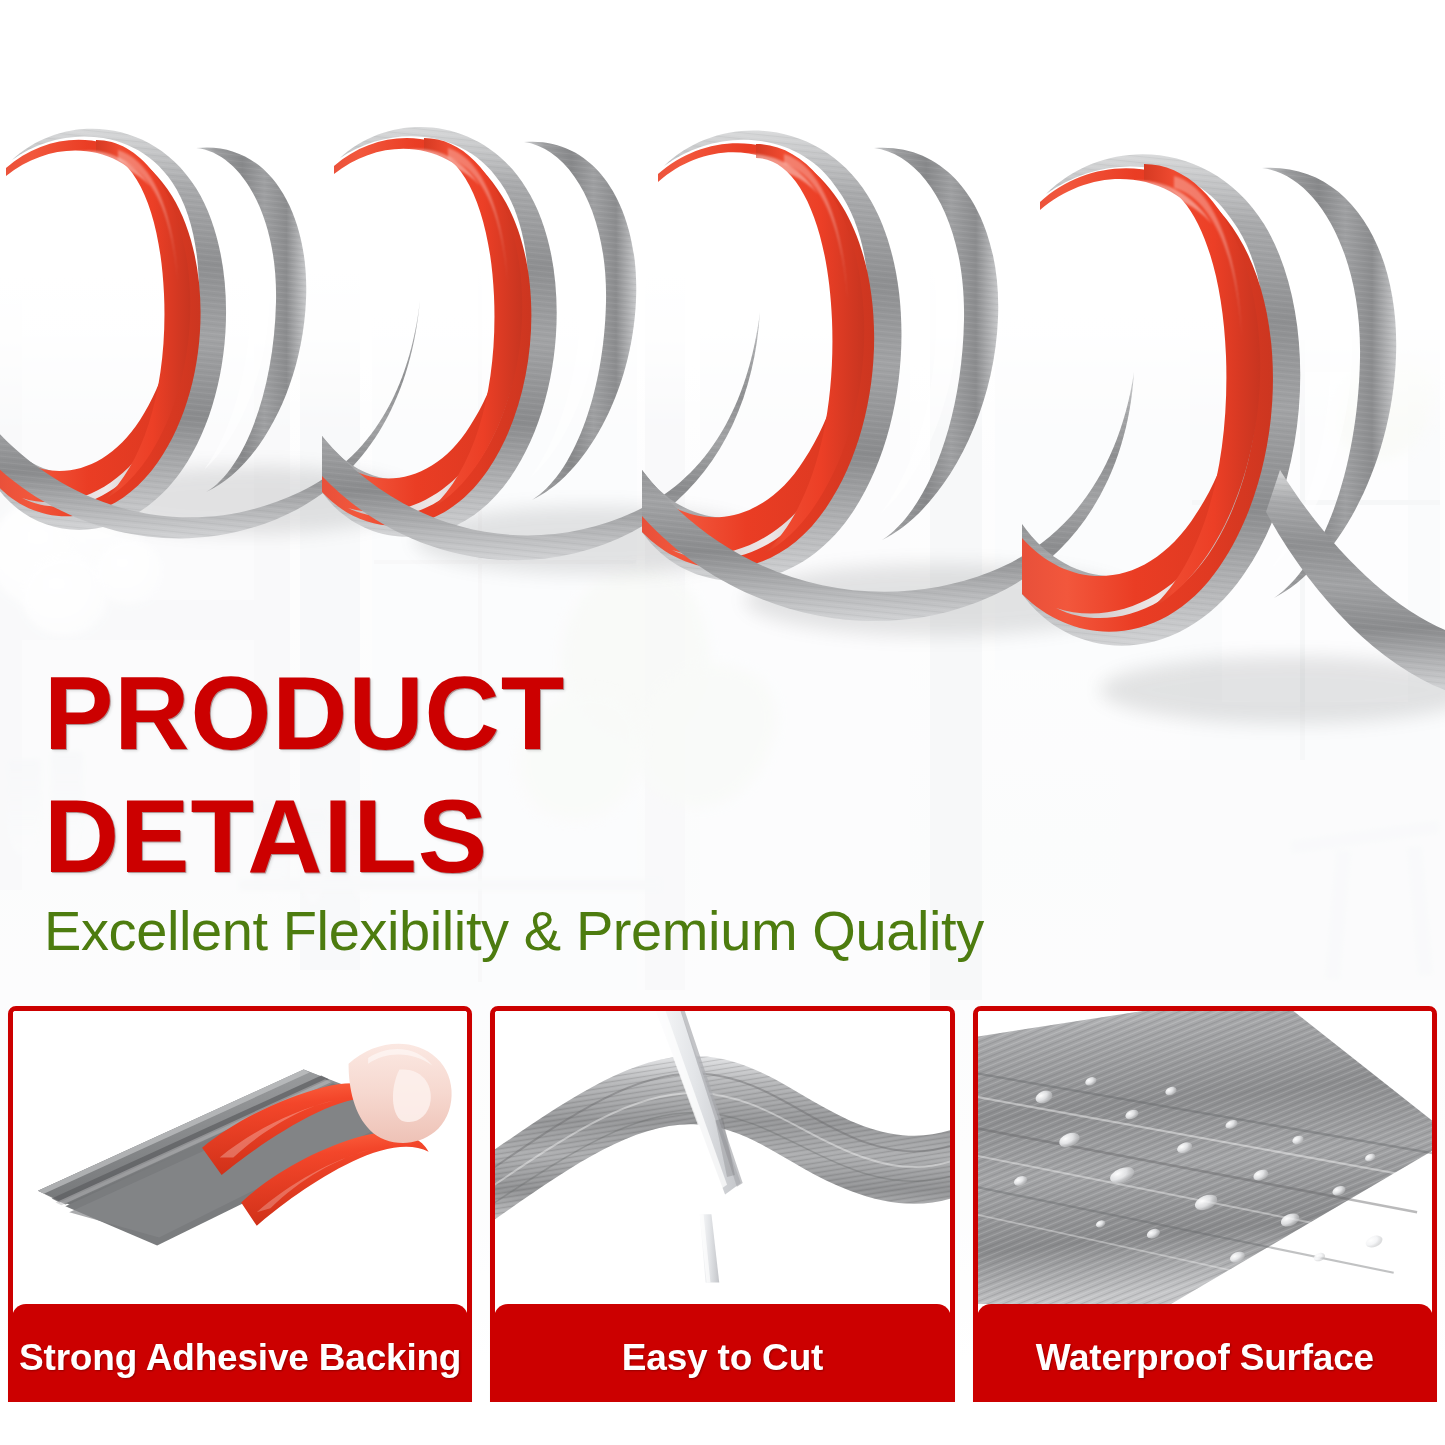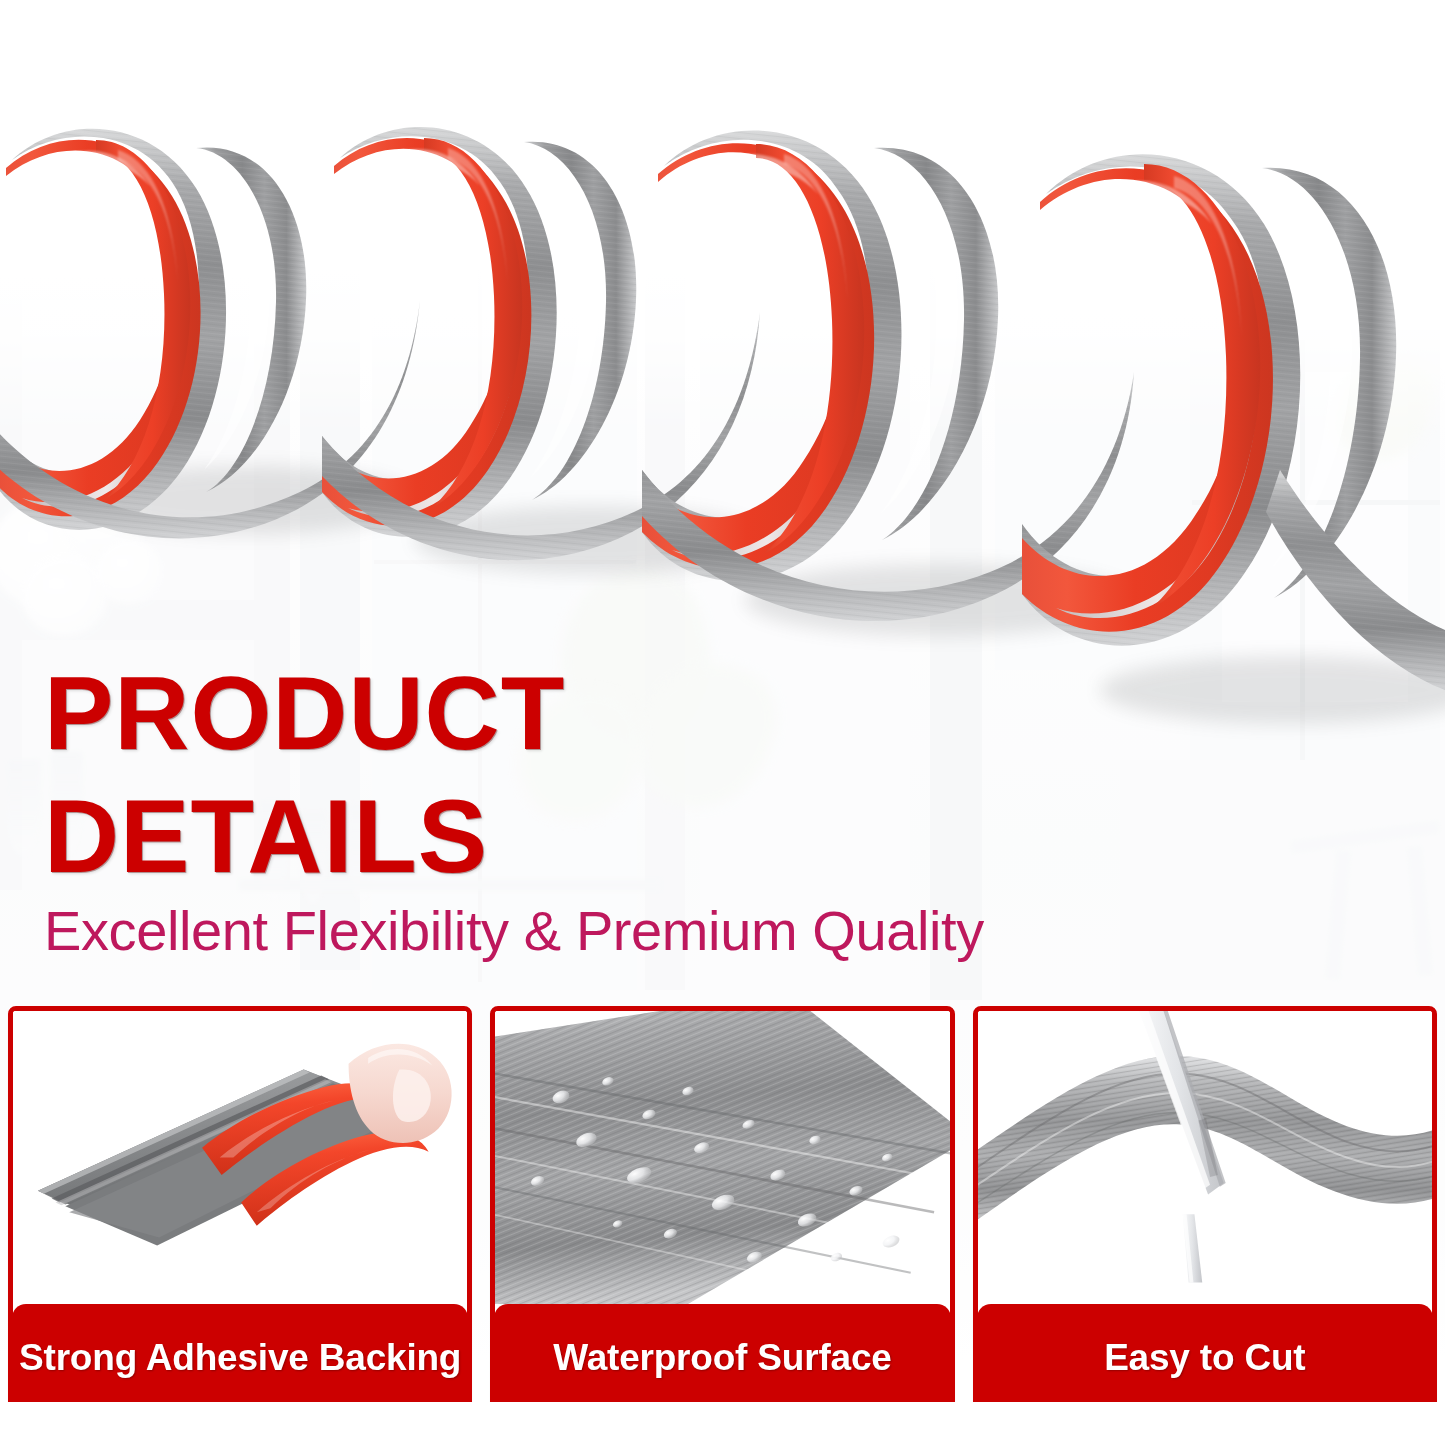--- a/index.html
+++ b/index.html
@@ -122,21 +122,21 @@
     color:#CC0000;
     text-shadow:1px 1px 0 rgba(90,0,0,.35), 2px 2px 3px rgba(0,0,0,.12);
   }
   .headline .ttl.l2{ margin-top:20px; }
   .subtitle{
     position:absolute; left:44px; top:900px;
     font-family:"Liberation Sans", sans-serif;
     font-weight:normal;
     font-size:56px;
     line-height:1.1;
-    color:#be185d;
+    color:#4d7c0f;
     white-space:nowrap;
     letter-spacing:-0.4px;
   }
 
   
   .panels{
     position:absolute; left:8px; top:1006px;
     width:1429px; height:410px;
     display:flex; gap:18px;
   }
@@ -483,20 +483,69 @@
 
           <path d="M 346,54 C 372,30 412,26 436,48 C 458,68 456,106 434,124
                    C 414,140 384,138 368,122 C 352,106 346,80 346,54 Z" fill="url(#p1skin)"></path>
           <path d="M 366,48 C 388,34 416,36 432,56 C 414,42 386,40 366,54 Z" fill="#ffffff" opacity=".5"></path>
 
           <path d="M 398,60 C 418,58 432,72 430,92 C 428,108 414,118 400,112
                    C 390,106 388,80 398,60 Z" fill="#fdf1ed" opacity=".85"></path>
         </svg>
       </div>
       <div class="cap">Strong Adhesive Backing</div>
+    </div>
+
+    <div class="panel">
+      <div class="pic">
+        <svg viewBox="0 0 470 300" preserveAspectRatio="xMidYMid slice" aria-hidden="true">
+          <defs>
+            <linearGradient id="p2grey" x1="0" y1="0" x2="0" y2="1">
+              <stop offset="0" stop-color="#e2e3e5"></stop>
+              <stop offset="0.15" stop-color="#b6b7b9"></stop>
+              <stop offset="0.38" stop-color="#939496"></stop>
+              <stop offset="0.58" stop-color="#acadaf"></stop>
+              <stop offset="0.78" stop-color="#8e8f91"></stop>
+              <stop offset="1" stop-color="#cfd0d2"></stop>
+            </linearGradient>
+            <pattern id="p2grain" width="6" height="5" patternUnits="userSpaceOnUse" patternTransform="rotate(-9)">
+              <rect width="6" height="5" fill="none"></rect>
+              <rect width="6" height="1" y="0" fill="#5f6062" opacity=".3"></rect>
+              <rect width="6" height="0.7" y="2.6" fill="#ffffff" opacity=".26"></rect>
+            </pattern>
+            <linearGradient id="p2blade" x1="0" y1="0" x2="1" y2="0">
+              <stop offset="0" stop-color="#fafbfc"></stop>
+              <stop offset="0.5" stop-color="#e3e5e8"></stop>
+              <stop offset="1" stop-color="#c3c5c9"></stop>
+            </linearGradient>
+          </defs>
+          <rect width="470" height="300" fill="#ffffff"></rect>
+
+          <path d="M -10,150 C 70,96 140,44 210,46 C 276,48 320,96 380,118
+                   C 420,132 450,130 480,118 L 480,188 C 446,202 408,200 366,184
+                   C 306,162 266,118 206,116 C 140,114 70,166 -10,222 Z" fill="url(#p2grey)"></path>
+          <path d="M -10,150 C 70,96 140,44 210,46 C 276,48 320,96 380,118
+                   C 420,132 450,130 480,118 L 480,188 C 446,202 408,200 366,184
+                   C 306,162 266,118 206,116 C 140,114 70,166 -10,222 Z" fill="url(#p2grain)" opacity=".75"></path>
+
+          <path d="M -10,168 C 70,114 140,62 210,64 C 276,66 320,112 380,134 C 420,148 450,146 480,134" stroke="#6a6b6d" stroke-width="2" fill="none" opacity=".45"></path>
+          <path d="M -10,186 C 70,132 140,82 210,84 C 276,86 320,130 380,150 C 420,164 450,162 480,150" stroke="#ffffff" stroke-width="2" fill="none" opacity=".4"></path>
+          <path d="M -10,204 C 70,152 140,102 210,104 C 276,106 320,148 380,166 C 420,178 450,176 480,166" stroke="#6a6b6d" stroke-width="1.6" fill="none" opacity=".38"></path>
+
+          <path d="M 160,-20 L 186,-20 L 254,176 L 238,188 Z" fill="url(#p2blade)"></path>
+          <path d="M 160,-20 L 170,-20 L 240,178 L 234,182 Z" fill="#ffffff" opacity=".75"></path>
+          <path d="M 186,-20 L 190,-20 L 256,176 L 250,180 Z" fill="#a9abaf" opacity=".7"></path>
+
+          <path d="M 212,208 L 224,208 L 232,278 L 218,278 Z" fill="url(#p2blade)"></path>
+          <path d="M 212,208 L 216,208 L 223,278 L 219,278 Z" fill="#ffffff" opacity=".7"></path>
+
+          <path d="M 236,110 L 248,168 L 240,170 L 228,112 Z" fill="#5f6062" opacity=".25"></path>
+        </svg>
+      </div>
+      <div class="cap">Easy to Cut</div>
     </div>
 
     <div class="panel">
       <div class="pic">
         <svg viewBox="0 0 470 300" preserveAspectRatio="xMidYMid slice" aria-hidden="true">
           <defs>
             <linearGradient id="p3grey" x1="0" y1="0" x2="0.15" y2="1">
               <stop offset="0" stop-color="#d4d5d7"></stop>
               <stop offset="0.16" stop-color="#a8a9ab"></stop>
               <stop offset="0.4" stop-color="#8c8d8f"></stop>
@@ -547,63 +596,14 @@
             <ellipse cx="182" cy="228" rx="7" ry="4.5" fill="url(#drop)" transform="rotate(-22 182 228)"></ellipse>
             <ellipse cx="268" cy="252" rx="8" ry="5" fill="url(#drop)" transform="rotate(-22 268 252)"></ellipse>
             <ellipse cx="128" cy="218" rx="5" ry="3.4" fill="url(#drop)" transform="rotate(-22 128 218)"></ellipse>
             <ellipse cx="352" cy="252" rx="6" ry="4" fill="url(#drop)" transform="rotate(-22 352 252)"></ellipse>
           </g>
         </svg>
       </div>
       <div class="cap">Waterproof Surface</div>
     </div>
 
-    <div class="panel">
-      <div class="pic">
-        <svg viewBox="0 0 470 300" preserveAspectRatio="xMidYMid slice" aria-hidden="true">
-          <defs>
-            <linearGradient id="p2grey" x1="0" y1="0" x2="0" y2="1">
-              <stop offset="0" stop-color="#e2e3e5"></stop>
-              <stop offset="0.15" stop-color="#b6b7b9"></stop>
-              <stop offset="0.38" stop-color="#939496"></stop>
-              <stop offset="0.58" stop-color="#acadaf"></stop>
-              <stop offset="0.78" stop-color="#8e8f91"></stop>
-              <stop offset="1" stop-color="#cfd0d2"></stop>
-            </linearGradient>
-            <pattern id="p2grain" width="6" height="5" patternUnits="userSpaceOnUse" patternTransform="rotate(-9)">
-              <rect width="6" height="5" fill="none"></rect>
-              <rect width="6" height="1" y="0" fill="#5f6062" opacity=".3"></rect>
-              <rect width="6" height="0.7" y="2.6" fill="#ffffff" opacity=".26"></rect>
-            </pattern>
-            <linearGradient id="p2blade" x1="0" y1="0" x2="1" y2="0">
-              <stop offset="0" stop-color="#fafbfc"></stop>
-              <stop offset="0.5" stop-color="#e3e5e8"></stop>
-              <stop offset="1" stop-color="#c3c5c9"></stop>
-            </linearGradient>
-          </defs>
-          <rect width="470" height="300" fill="#ffffff"></rect>
-
-          <path d="M -10,150 C 70,96 140,44 210,46 C 276,48 320,96 380,118
-                   C 420,132 450,130 480,118 L 480,188 C 446,202 408,200 366,184
-                   C 306,162 266,118 206,116 C 140,114 70,166 -10,222 Z" fill="url(#p2grey)"></path>
-          <path d="M -10,150 C 70,96 140,44 210,46 C 276,48 320,96 380,118
-                   C 420,132 450,130 480,118 L 480,188 C 446,202 408,200 366,184
-                   C 306,162 266,118 206,116 C 140,114 70,166 -10,222 Z" fill="url(#p2grain)" opacity=".75"></path>
-
-          <path d="M -10,168 C 70,114 140,62 210,64 C 276,66 320,112 380,134 C 420,148 450,146 480,134" stroke="#6a6b6d" stroke-width="2" fill="none" opacity=".45"></path>
-          <path d="M -10,186 C 70,132 140,82 210,84 C 276,86 320,130 380,150 C 420,164 450,162 480,150" stroke="#ffffff" stroke-width="2" fill="none" opacity=".4"></path>
-          <path d="M -10,204 C 70,152 140,102 210,104 C 276,106 320,148 380,166 C 420,178 450,176 480,166" stroke="#6a6b6d" stroke-width="1.6" fill="none" opacity=".38"></path>
-
-          <path d="M 160,-20 L 186,-20 L 254,176 L 238,188 Z" fill="url(#p2blade)"></path>
-          <path d="M 160,-20 L 170,-20 L 240,178 L 234,182 Z" fill="#ffffff" opacity=".75"></path>
-          <path d="M 186,-20 L 190,-20 L 256,176 L 250,180 Z" fill="#a9abaf" opacity=".7"></path>
-
-          <path d="M 212,208 L 224,208 L 232,278 L 218,278 Z" fill="url(#p2blade)"></path>
-          <path d="M 212,208 L 216,208 L 223,278 L 219,278 Z" fill="#ffffff" opacity=".7"></path>
-
-          <path d="M 236,110 L 248,168 L 240,170 L 228,112 Z" fill="#5f6062" opacity=".25"></path>
-        </svg>
-      </div>
-      <div class="cap">Easy to Cut</div>
-    </div>
-
   </div>
 </div>
 
 </body></html>

